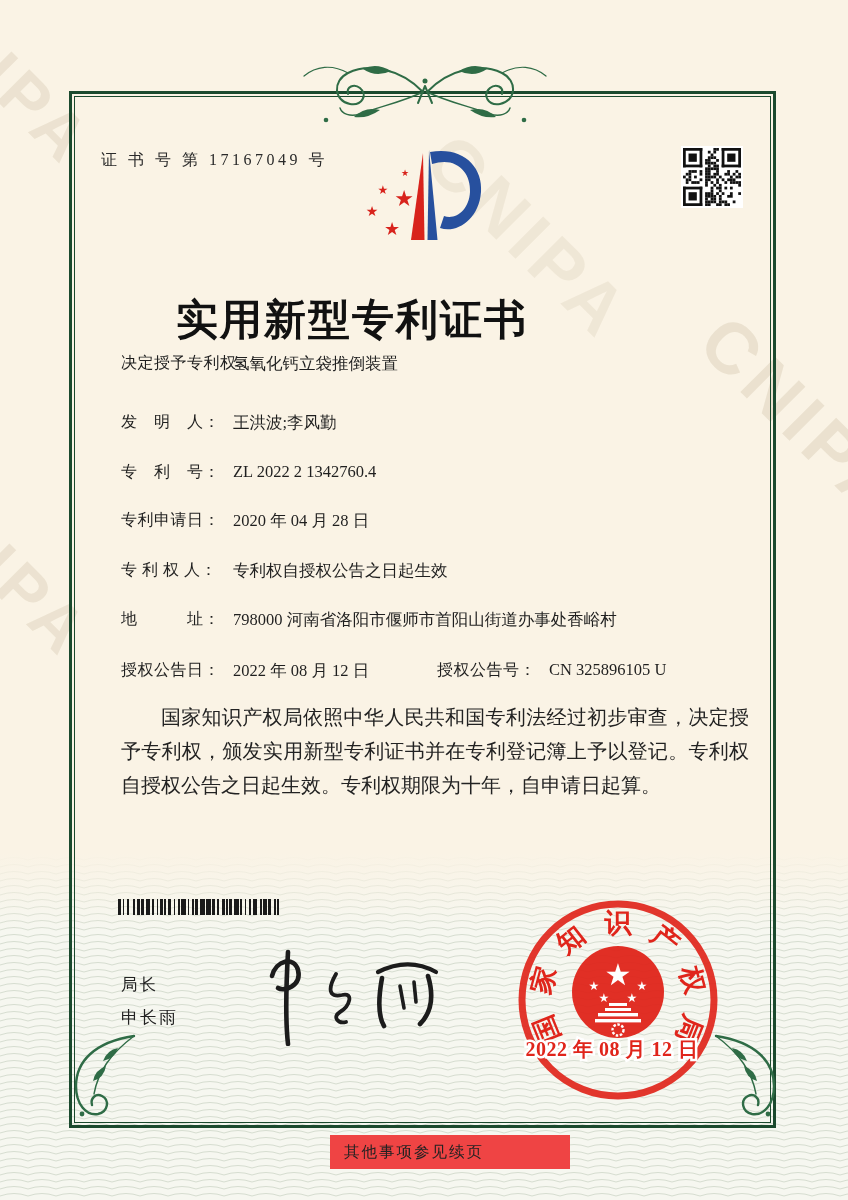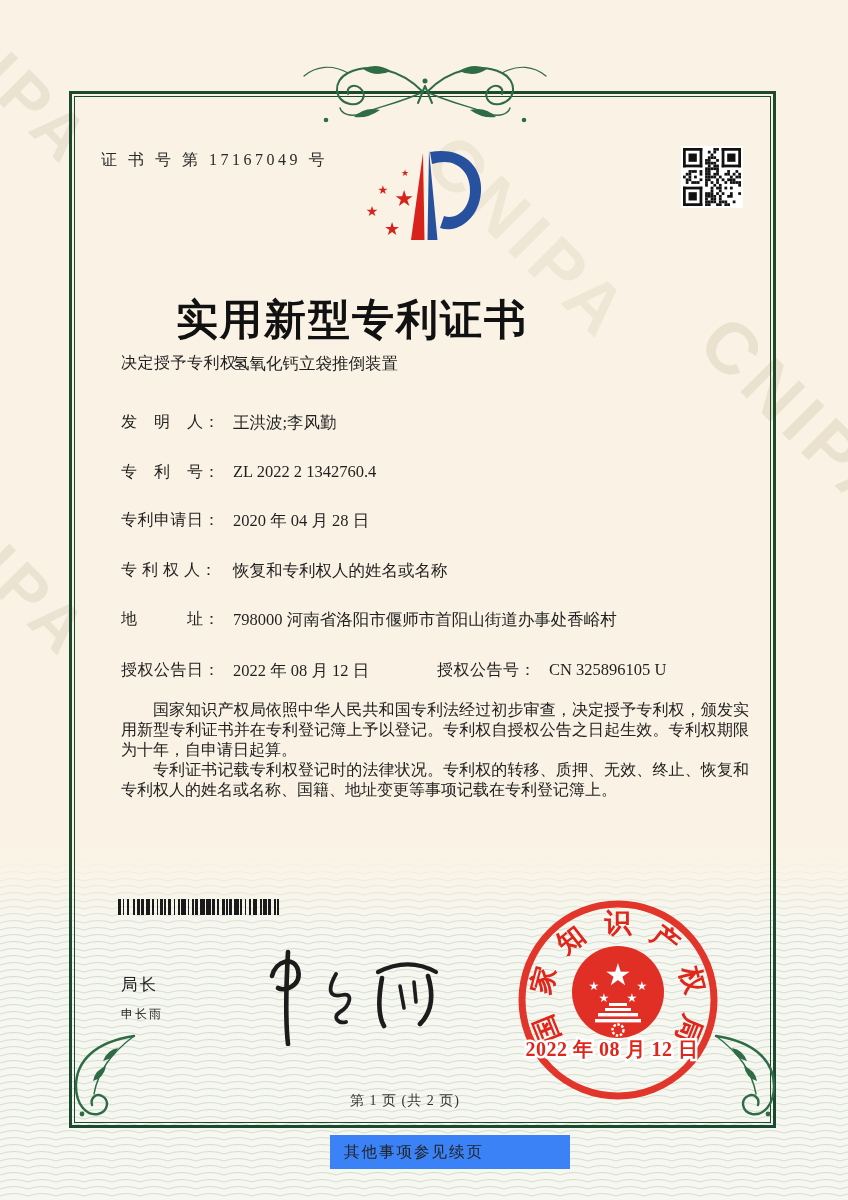--- a/index.html
+++ b/index.html
@@ -39,36 +39,36 @@
 
   .title{position:absolute;left:0;top:252px;width:704px;text-align:center;
       font-size:42px;font-weight:700;letter-spacing:2px;color:#111;margin-top:40px;}
 
   .row{position:absolute;left:121px;height:22px;white-space:nowrap;}
   .lbl{position:absolute;left:0;top:0;font-size:16px;letter-spacing:.5px;}
   .val{position:absolute;left:112px;top:0;font-size:16.5px;}
   .lbl2{position:absolute;left:316px;top:0;font-size:16px;letter-spacing:.5px;}
   .val2{position:absolute;left:428px;top:0;font-size:16.5px;}
 
-  .body-text{position:absolute;left:121px;top:700px;width:628px;font-size:16px;
-      line-height:20px;text-align:justify;color:#222;}
+  .body-text{position:absolute;left:121px;top:700px;width:628px;font-size:20px;
+      line-height:34px;text-align:justify;color:#222;}
   .body-text p{margin:0;text-indent:2em;}
 
   .barcode{position:absolute;left:118px;top:899px;width:220px;height:16px;display:flex;align-items:stretch;}
   .barcode span{display:block;height:100%;}
 
   .director-label{position:absolute;left:121px;top:974px;font-size:16.5px;letter-spacing:2px;color:#222;}
-  .director-name{position:absolute;left:121px;top:1006px;font-size:12px;letter-spacing:2px;color:#222;}
+  .director-name{position:absolute;left:121px;top:1006px;font-size:17px;letter-spacing:2px;color:#222;}
   .signature{position:absolute;left:258px;top:948px;}
 
   .seal{position:absolute;left:508px;top:890px;z-index:6;}
 
   .page-info{position:absolute;left:0;top:1092px;width:810px;text-align:center;font-size:14px;
       letter-spacing:1px;color:#333;}
-  .note-box{position:absolute;left:330px;top:1135px;width:240px;height:34px;background:#3b82f6;
+  .note-box{position:absolute;left:330px;top:1135px;width:240px;height:34px;background:#ef4444;
       z-index:7;display:flex;align-items:center;}
   .note-box span{font-size:15.5px;letter-spacing:2px;color:#222;padding-left:14px;}
 </style>
 </head>
 <body>
 
 <div class="page">
 
   <div class="wm wm1">CNIPA</div>
   <div class="wm wm2">CNIPA</div>
@@ -345,36 +345,35 @@
     <div class="row" style="top:462px">
       <span class="lbl">专　利　号：</span>
       <span class="val">ZL 2022 2 1342760.4</span>
     </div>
     <div class="row" style="top:510px">
       <span class="lbl">专利申请日：</span>
       <span class="val">2020 年 04 月 28 日</span>
     </div>
     <div class="row" style="top:560px">
       <span class="lbl">专 利 权 人：</span>
-      <span class="val">恢复和专利权人的姓名或名称</span>
+      <span class="val">专利权自授权公告之日起生效</span>
     </div>
     <div class="row" style="top:609px">
       <span class="lbl">地　　　址：</span>
       <span class="val">798000 河南省洛阳市偃师市首阳山街道办事处香峪村</span>
     </div>
     <div class="row" style="top:660px">
       <span class="lbl">授权公告日：</span>
       <span class="val">2022 年 08 月 12 日</span>
       <span class="lbl2">授权公告号：</span>
       <span class="val2">CN 325896105 U</span>
     </div>
 
     <div class="body-text">
       <p>国家知识产权局依照中华人民共和国专利法经过初步审查，决定授予专利权，颁发实用新型专利证书并在专利登记簿上予以登记。专利权自授权公告之日起生效。专利权期限为十年，自申请日起算。</p>
-      <p>专利证书记载专利权登记时的法律状况。专利权的转移、质押、无效、终止、恢复和专利权人的姓名或名称、国籍、地址变更等事项记载在专利登记簿上。</p>
     </div>
 
     <div class="barcode" id="barcode">
         <span style="width: 3.1px; background: rgb(26, 26, 26);"></span>
         <span style="width: 1.55px; background: transparent;"></span>
         <span style="width: 1.55px; background: rgb(26, 26, 26);"></span>
         <span style="width: 3.1px; background: transparent;"></span>
         <span style="width: 1.55px; background: rgb(26, 26, 26);"></span>
         <span style="width: 4.65px; background: transparent;"></span>
         <span style="width: 1.55px; background: rgb(26, 26, 26);"></span>
@@ -481,19 +480,18 @@
           <text x="35.623711375741735" y="90.07093352710591" transform="rotate(-75 35.623711375741735 90.07093352710591)" dominant-baseline="central">家</text>
           <text x="62.59406639992432" y="49.3231719722824" transform="rotate(-38 62.59406639992432 49.3231719722824)" dominant-baseline="central">知</text>
           <text x="110" y="33" transform="rotate(0 110 33)" dominant-baseline="central">识</text>
           <text x="157.40593360007568" y="49.3231719722824" transform="rotate(38 157.40593360007568 49.3231719722824)" dominant-baseline="central">产</text>
           <text x="184.37628862425828" y="90.07093352710591" transform="rotate(75 184.37628862425828 90.07093352710591)" dominant-baseline="central">权</text>
           <text x="181.39315680164265" y="138.8447076930252" transform="rotate(112 181.39315680164265 138.8447076930252)" dominant-baseline="central">局</text>
         </g>
       <text id="seal-date" x="104" y="166" fill="#e0251b" font-size="20" letter-spacing="0.5" text-anchor="middle" font-weight="bold" style="paint-order:stroke;stroke:#ffffff;stroke-width:5px;">2022 年 08 月 12 日</text>
     </svg>
 
-    <div class="page-info">第 1 页 (共 2 页)</div>
     <div class="note-box">
       <span>其他事项参见续页</span>
     </div>
 
   </div>
 </div>
 
 </body></html>

